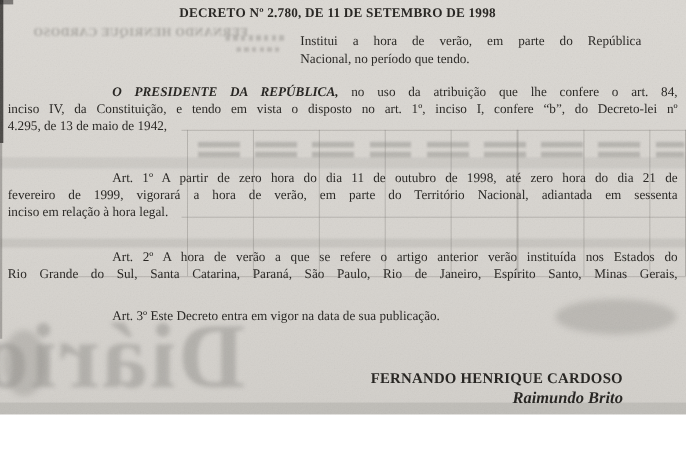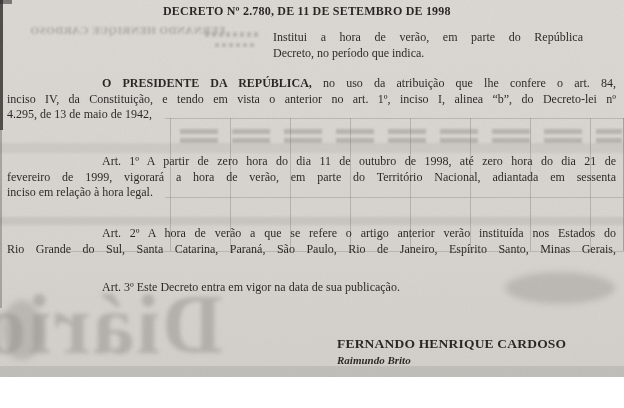--- a/index.html
+++ b/index.html
@@ -73,22 +73,22 @@
   .preamble{position:absolute;left:7px;top:76px;width:609px;}
   .indent{padding-left:95px;}
   .decreta{position:absolute;left:90px;top:133px;font-size:12.5px;font-weight:bold;letter-spacing:.5px;}
   .art1{position:absolute;left:7px;top:154px;width:609px;}
   .art2{position:absolute;left:7px;top:226px;width:609px;}
   .art3{position:absolute;left:7px;top:280px;width:609px;}
   .dateline{position:absolute;left:7px;top:304px;width:609px;font-size:12px;}
   .mono{font-family:"Liberation Mono", monospace;font-size:11px;letter-spacing:.5px;}
   .signature{position:absolute;left:337px;top:336px;}
   .sig-name{font-size:13.5px;font-weight:bold;letter-spacing:.2px;white-space:nowrap;text-align:center;}
-  .sig-minister{font-size:11px;font-weight:600;font-style:italic;margin-top:2px;}
-  .bold{font-weight:bold;}
+  .sig-minister{font-size:15px;font-weight:600;font-style:italic;margin-top:2px;text-align:right;}
+  .bold{font-weight:bold;font-style:italic;}
 </style>
 </head>
 <body>
 
 <div class="paper">
 
   <div class="ghost-sig">FERNANDO HENRIQUE CARDOSO</div>
   <div class="smudge" style="left:205px;top:32px;width:55px;height:5px;"></div>
   <div class="smudge" style="left:215px;top:43px;width:40px;height:4px;"></div>
 
@@ -107,26 +107,26 @@
   <div class="band b2"></div>
   <div class="band b3"></div>
   <div class="edge-dark"></div>
   <div class="edge-dark2"></div>
   <div class="corner-nick"></div>
 
   <div class="title">DECRETO Nº 2.780, DE 11 DE SETEMBRO DE 1998</div>
 
   <div class="ementa">
     <div class="doc-line just">Institui a hora de verão, em parte do República</div>
-    <div class="doc-line">Decreto, no período que indica.</div>
+    <div class="doc-line">Nacional, no período que tendo.</div>
   </div>
 
   <div class="preamble">
     <div class="doc-line just indent"><span class="bold">O PRESIDENTE DA REPÚBLICA,</span><span> no uso da atribuição que lhe confere o art. 84,</span></div>
-    <div class="doc-line just">inciso IV, da Constituição, e tendo em vista o anterior no art. 1º, inciso I, alinea “b”, do Decreto-lei nº</div>
+    <div class="doc-line just">inciso IV, da Constituição, e tendo em vista o disposto no art. 1º, inciso I, confere “b”, do Decreto-lei nº</div>
     <div class="doc-line">4.295, de 13 de maio de 1942,</div>
   </div>
 
 
   <div class="art1">
     <div class="doc-line just indent">Art. 1º  A partir de zero hora do dia 11 de outubro de 1998, até zero hora do dia 21 de</div>
     <div class="doc-line just">fevereiro de 1999, vigorará a hora de verão, em parte do Território Nacional, adiantada em sessenta</div>
     <div class="doc-line">inciso em relação à hora legal.</div>
   </div>
 

